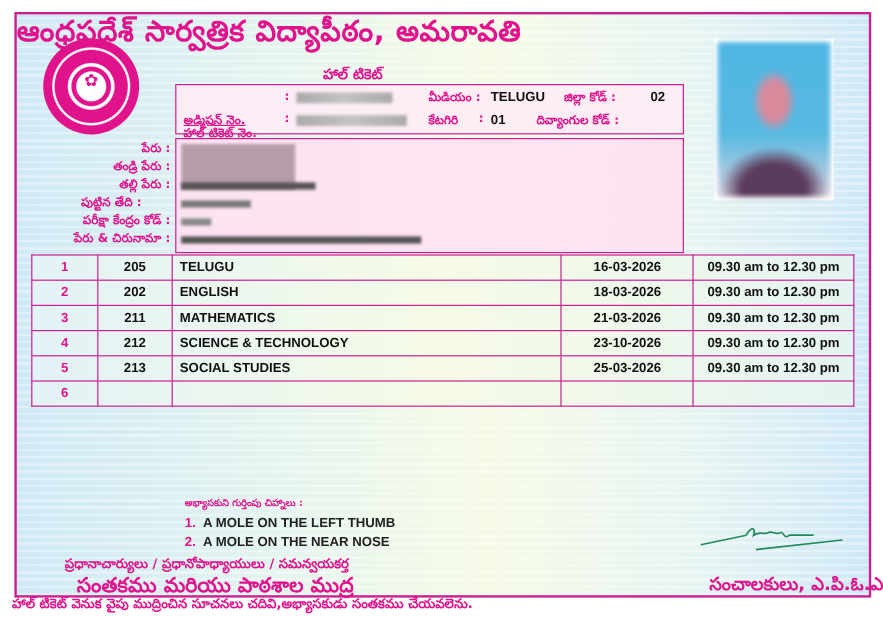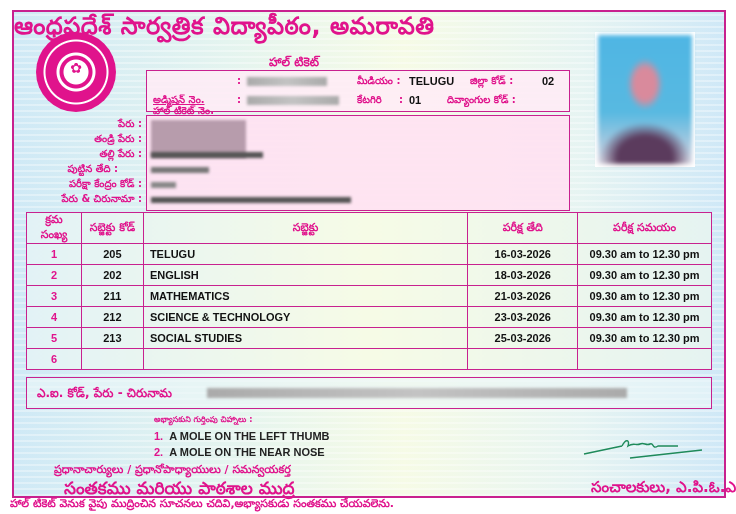--- a/index.html
+++ b/index.html
@@ -118,27 +118,20 @@
 
   <table class="table">
     <colgroup>
       <col style="width:55px">
         <col style="width:62px">
         <col style="width:325px">
         <col style="width:110px">
         <col style="width:134px">
     </colgroup>
     <tbody>
-        <tr>
-      <th>క్రమ సంఖ్య</th>
-      <th>సబ్జెక్టు కోడ్</th>
-      <th>సబ్జెక్టు</th>
-      <th>పరీక్ష తేది</th>
-      <th>పరీక్ష సమయం</th>
-    </tr>
     <tr>
       <td class="sn">1</td>
       <td class="c">205</td>
       <td>TELUGU</td>
       <td class="c">16-03-2026</td>
       <td class="c">09.30 am to 12.30 pm</td>
     </tr>
     <tr>
       <td class="sn">2</td>
       <td class="c">202</td>
@@ -150,44 +143,40 @@
       <td class="sn">3</td>
       <td class="c">211</td>
       <td>MATHEMATICS</td>
       <td class="c">21-03-2026</td>
       <td class="c">09.30 am to 12.30 pm</td>
     </tr>
     <tr>
       <td class="sn">4</td>
       <td class="c">212</td>
       <td>SCIENCE &amp; TECHNOLOGY</td>
-      <td class="c">23-03-2026</td>
+      <td class="c">23-10-2026</td>
       <td class="c">09.30 am to 12.30 pm</td>
     </tr>
     <tr>
       <td class="sn">5</td>
       <td class="c">213</td>
       <td>SOCIAL STUDIES</td>
       <td class="c">25-03-2026</td>
       <td class="c">09.30 am to 12.30 pm</td>
     </tr>
     <tr>
       <td class="sn">6</td>
       <td class="c"></td>
       <td></td>
       <td class="c"></td>
       <td class="c"></td>
     </tr>
   </tbody>
     </table>
 
-  <div class="abs aibox">
-    <span class="abs lbl" style="left:10px;top:8px;font-size:12px;">ఎ.ఐ. కోడ్, పేరు - చిరునామ</span>
-    <div class="abs blur" style="left:180px;top:10px;width:420px;height:10px;"></div>
-  </div>
 
   <div class="abs marks-h">అభ్యాసకుని గుర్తింపు చిహ్నాలు :</div>
   <div class="abs mark" style="left:140px;top:418px;text-align:right;">
     <span class="n">1.</span><span>A MOLE ON THE LEFT THUMB</span>
   </div>
   <div class="abs mark" style="left:140px;top:434px;">
     <span class="n">2.</span><span>A MOLE ON THE NEAR NOSE</span>
   </div>
 
   <div class="abs lbl" style="left:0px;top:451px;font-size:11px;padding-left:40px;">ప్రధానాచార్యులు / ప్రధానోపాధ్యాయులు / సమన్వయకర్త</div>

